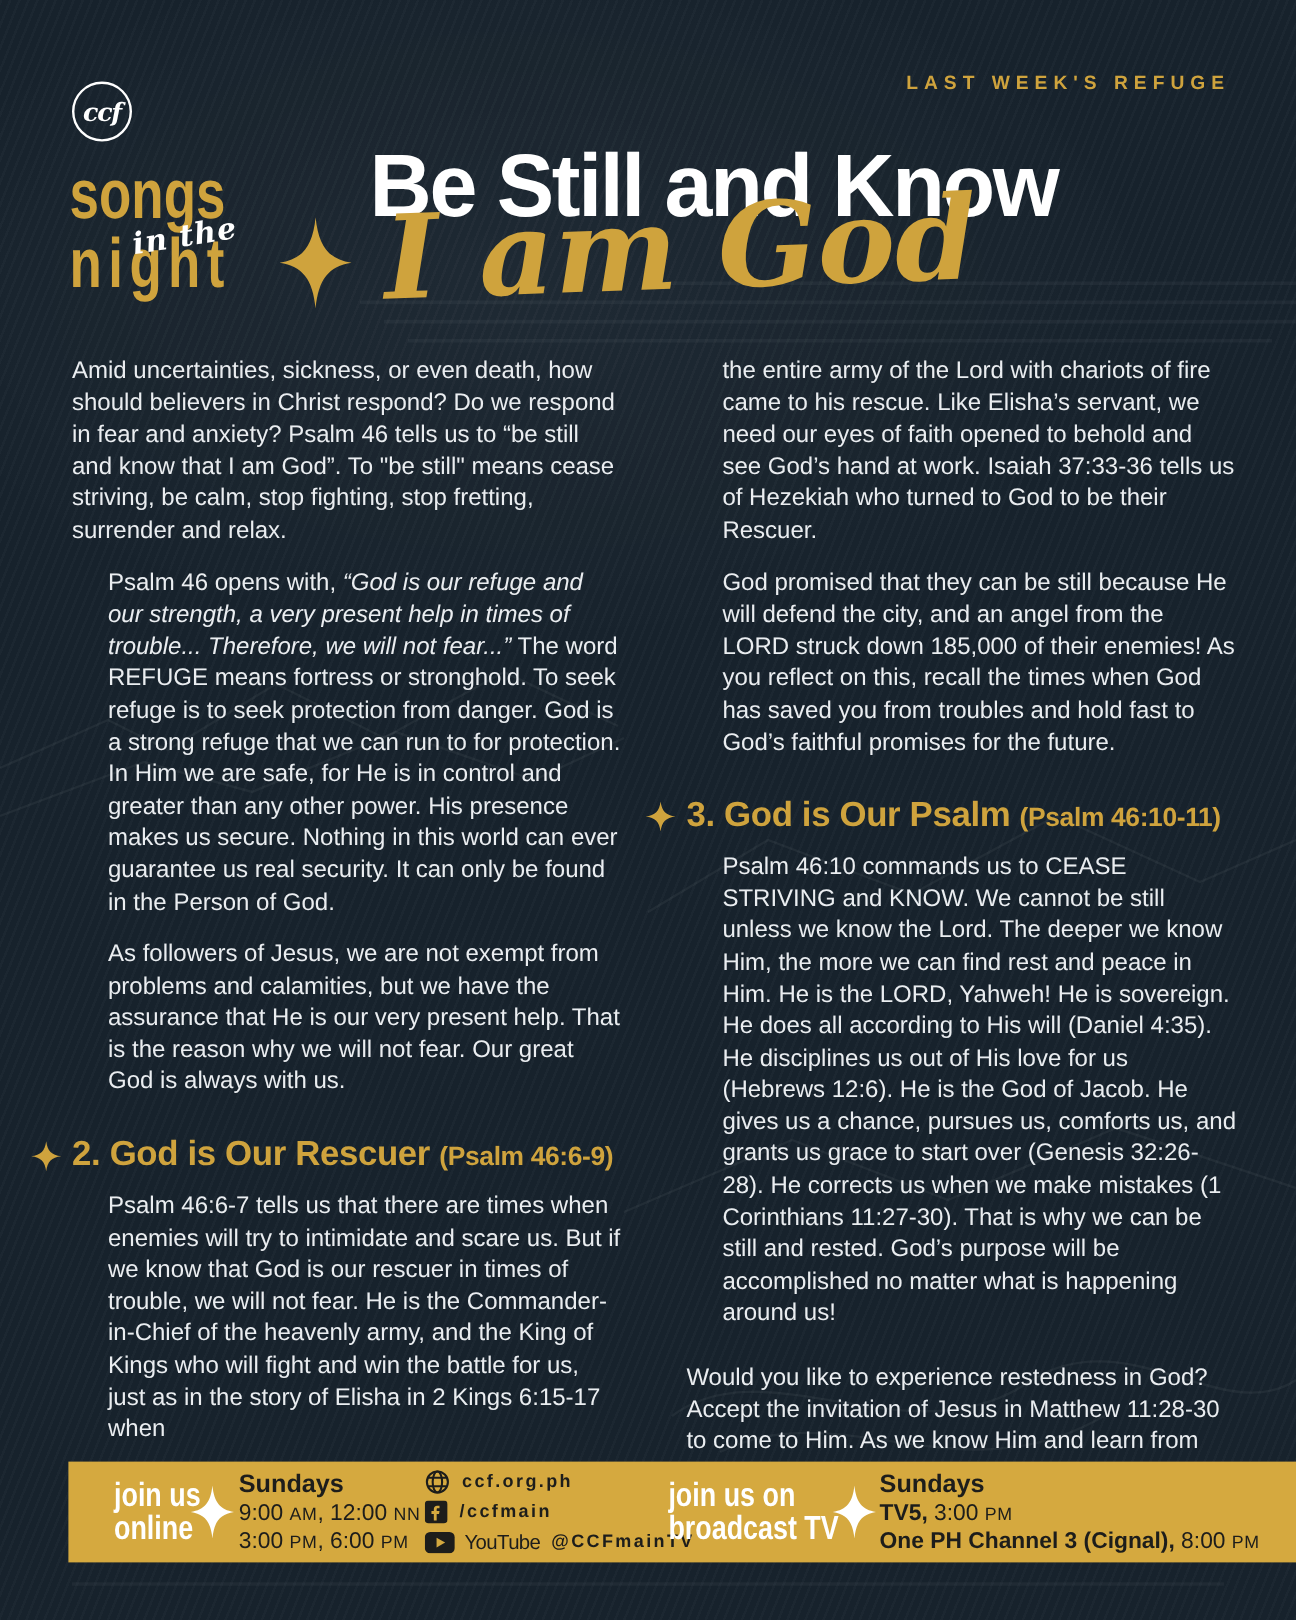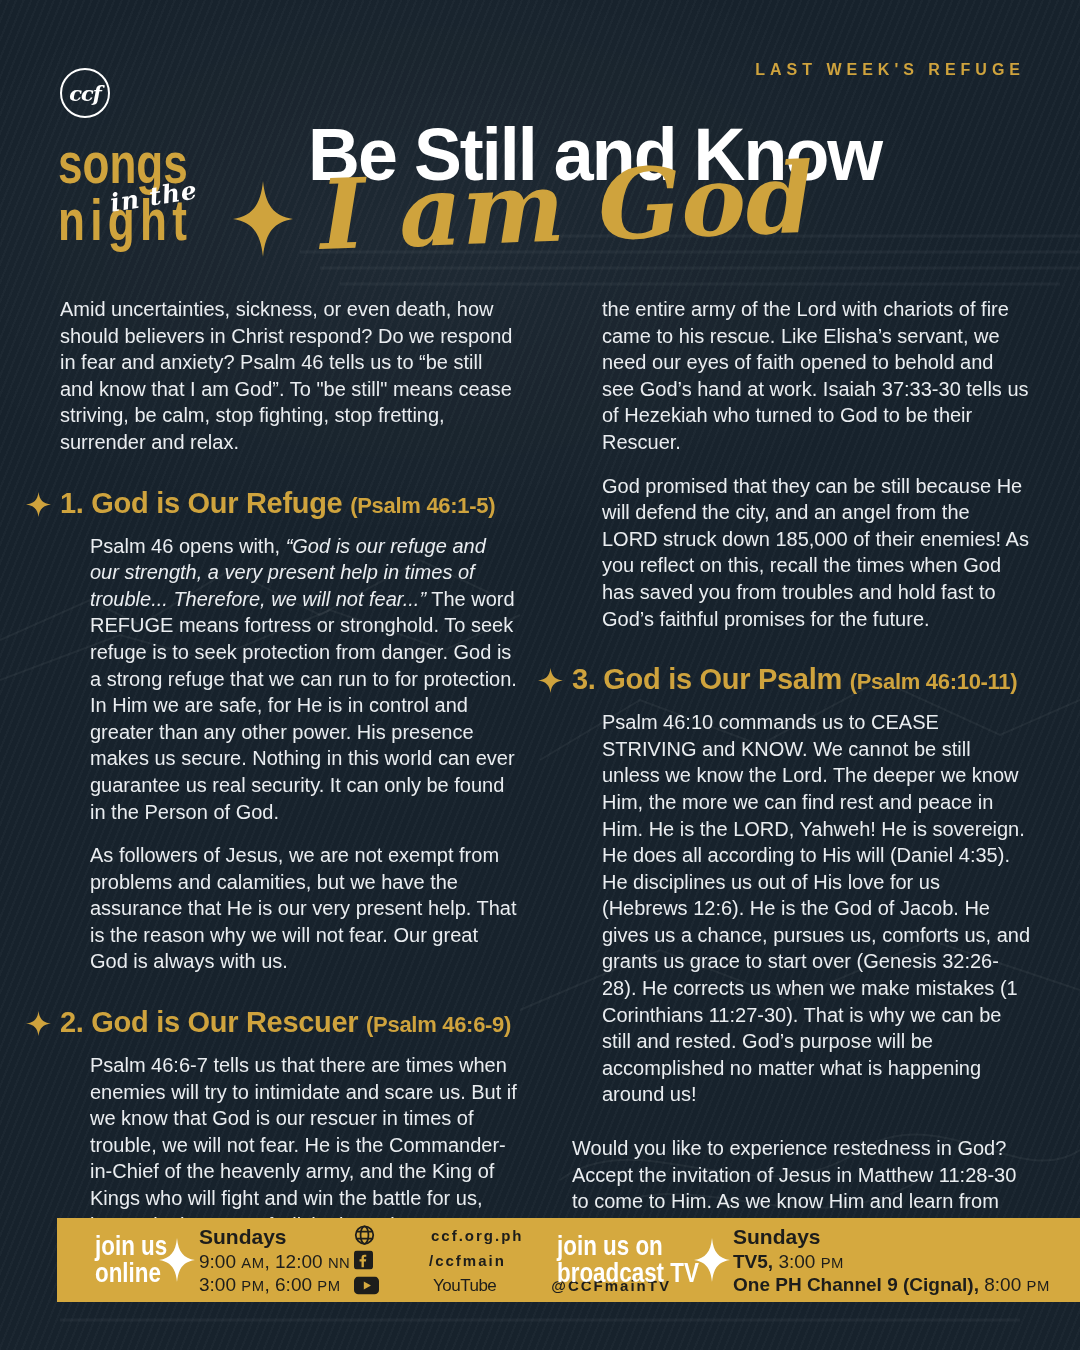--- a/index.html
+++ b/index.html
@@ -92,21 +92,21 @@
   .f-star{position:absolute;top:50%;translate:0 -50%;width:36px;height:44px;}
   .f-star1{left:102px;}
   .f-star2{left:637px;}
   .f-sched{position:absolute;font-size:19px;line-height:1.22;top:50%;translate:0 -50%;}
   .f-sched1{left:142px;}
   .f-sched2{left:676px;}
   .f-day{font-weight:700;font-size:21px;}
   .b{font-weight:700;}
   .sc{font-size:.78em;letter-spacing:.5px;}
   .socials{position:absolute;left:297px;top:50%;translate:0 -50%;}
-  .social-row{display:flex;align-items:center;height:25px;gap:46px;}
+  .social-row{display:flex;align-items:center;height:25px;}
   .social-row svg{flex:0 0 auto;}
   .social-text{margin-left:10px;font-size:15px;font-weight:600;letter-spacing:2px;}
   .yt-brand{margin-left:8px;font-size:17px;font-weight:400;letter-spacing:-.5px;}
   .yt-brand + .social-text{margin-left:9px;}
 </style>
 </head>
 <body>
 
 <div class="page" style="--bg: #17222c; --gold: #cfa33d; --bar: #d5a93f; --text: #eaedf0; --dark: #1d1d1b;">
 
@@ -139,49 +139,41 @@
   <svg class="star big-star" viewBox="0 0 100 100" preserveAspectRatio="none">
     <path d="M50 0C54 32 68 46 100 50C68 54 54 68 50 100C46 68 32 54 0 50C32 46 46 32 50 0Z" fill="#cfa33d"></path>
   </svg>
 
   <h1 class="title">Be Still and Know</h1>
   <div class="title-script">I am God</div>
 
   <section class="col col-left">
     <p>Amid uncertainties, sickness, or even death, how should believers in Christ respond? Do we respond in fear and anxiety? Psalm 46 tells us to “be still and know that I am God”. To "be still" means cease striving, be calm, stop fighting, stop fretting, surrender and relax.</p>
 
-    <h2 class="sec-head">
-      <svg class="sec-star" viewBox="0 0 100 100" preserveAspectRatio="none">
-          <path d="M50 0C54 32 68 46 100 50C68 54 54 68 50 100C46 68 32 54 0 50C32 46 46 32 50 0Z" fill="#cfa33d"></path>
-        </svg>
-      <span>1.</span>
-      <span>God is Our Refuge</span>
-      <span class="sec-ref">(Psalm 46:1-5)</span>
-    </h2>
     <div class="indent">
       <p><span>Psalm 46 opens with, </span><span class="quote-italic">“God is our refuge and our strength, a very present help in times of trouble... Therefore, we will not fear...”</span><span> The word REFUGE means fortress or stronghold. To seek refuge is to seek protection from danger. God is a strong refuge that we can run to for protection. In Him we are safe, for He is in control and greater than any other power. His presence makes us secure. Nothing in this world can ever guarantee us real security. It can only be found in the Person of God.</span></p>
       <p>As followers of Jesus, we are not exempt from problems and calamities, but we have the assurance that He is our very present help. That is the reason why we will not fear. Our great God is always with us.</p>
     </div>
 
     <h2 class="sec-head">
       <svg class="sec-star" viewBox="0 0 100 100" preserveAspectRatio="none">
           <path d="M50 0C54 32 68 46 100 50C68 54 54 68 50 100C46 68 32 54 0 50C32 46 46 32 50 0Z" fill="#cfa33d"></path>
         </svg>
       <span>2.</span>
       <span>God is Our Rescuer</span>
       <span class="sec-ref">(Psalm 46:6-9)</span>
     </h2>
     <div class="indent">
       <p>Psalm 46:6-7 tells us that there are times when enemies will try to intimidate and scare us. But if we know that God is our rescuer in times of trouble, we will not fear. He is the Commander-in-Chief of the heavenly army, and the King of Kings who will fight and win the battle for us, just as in the story of Elisha in 2 Kings 6:15-17 when</p>
     </div>
   </section>
 
   <section class="col col-right">
     <div class="indent">
-      <p>the entire army of the Lord with chariots of fire came to his rescue. Like Elisha’s servant, we need our eyes of faith opened to behold and see God’s hand at work. Isaiah 37:33-30 tells us of Hezekiah who turned to God to be their Rescuer.</p>
+      <p>the entire army of the Lord with chariots of fire came to his rescue. Like Elisha’s servant, we need our eyes of faith opened to behold and see God’s hand at work. Isaiah 37:33-36 tells us of Hezekiah who turned to God to be their Rescuer.</p>
       <p>God promised that they can be still because He will defend the city, and an angel from the LORD struck down 185,000 of their enemies! As you reflect on this, recall the times when God has saved you from troubles and hold fast to God’s faithful promises for the future.</p>
     </div>
 
     <h2 class="sec-head">
       <svg class="sec-star" viewBox="0 0 100 100" preserveAspectRatio="none">
           <path d="M50 0C54 32 68 46 100 50C68 54 54 68 50 100C46 68 32 54 0 50C32 46 46 32 50 0Z" fill="#cfa33d"></path>
         </svg>
       <span>3.</span>
       <span>God is Our Psalm</span>
       <span class="sec-ref">(Psalm 46:10-11)</span>
@@ -241,17 +233,17 @@
       <div>broadcast TV</div>
     </div>
 
     <svg class="f-star f-star2" viewBox="0 0 100 100" preserveAspectRatio="none">
         <path d="M50 0C54 32 68 46 100 50C68 54 54 68 50 100C46 68 32 54 0 50C32 46 46 32 50 0Z" fill="#ffffff"></path>
       </svg>
 
     <div class="f-sched f-sched2">
       <div class="f-day">Sundays</div>
       <div class="times"><span class="b">TV5,</span> <span>3:00 <span class="sc">PM</span></span></div>
-      <div class="times"><span class="b">One PH Channel 9 (Cignal),</span> <span>8:00 <span class="sc">PM</span></span></div>
+      <div class="times"><span class="b">One PH Channel 3 (Cignal),</span> <span>8:00 <span class="sc">PM</span></span></div>
     </div>
 
   </footer>
 </div>
 
 </body></html>

